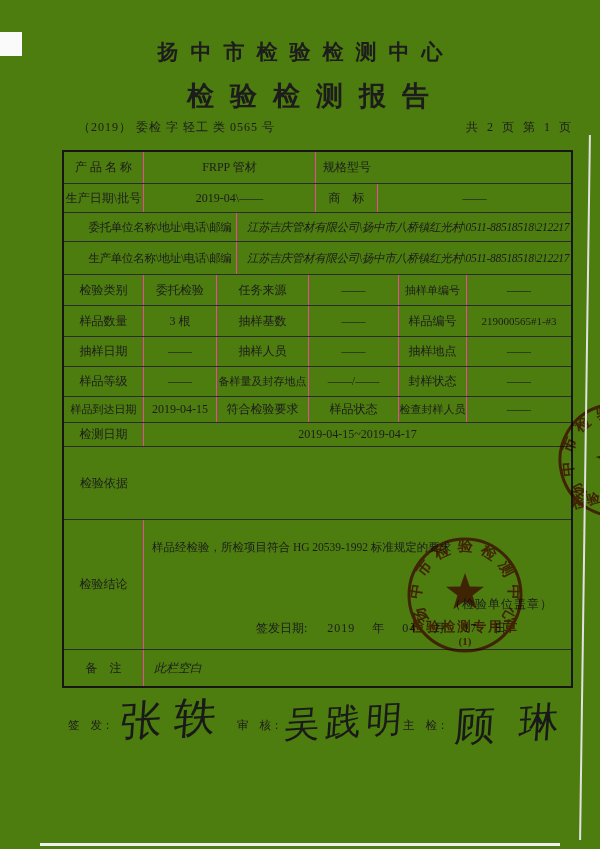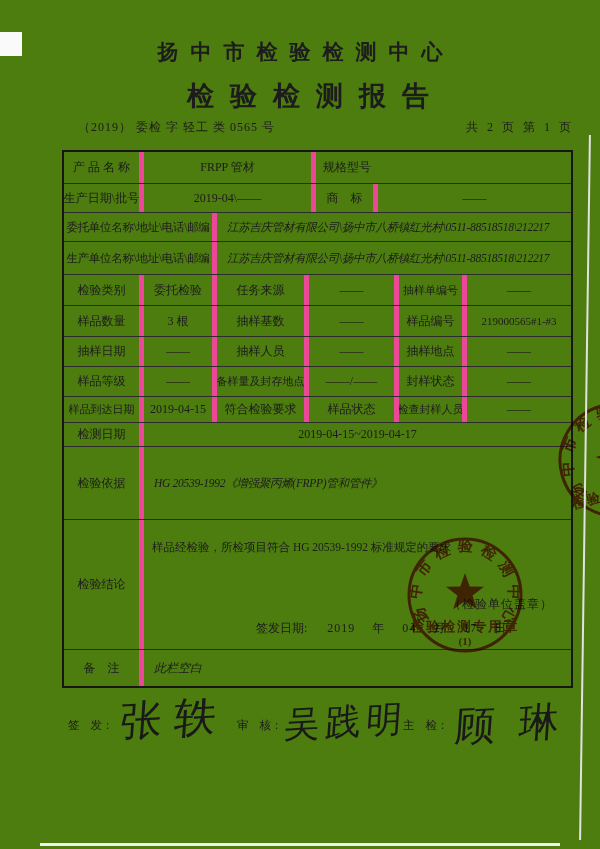--- a/index.html
+++ b/index.html
@@ -15,27 +15,27 @@
   .report-title{ position:absolute; top:78px;  left:0; width:100%; text-align:center;
                  font-size:27px; font-weight:bold; letter-spacing:16px; text-indent:16px;padding-left:16px; }
   .report-no   { position:absolute; top:119px; left:78px;  font-size:12px; letter-spacing:1px; }
   .page-info   { position:absolute; top:119px; left:466px; font-size:12px; letter-spacing:3px; }
   
   .table { position:absolute; top:150px; left:62px; width:511px;
            border:2.5px solid #161616; background:transparent; }
   .tr { display:grid; border-bottom:1px solid #2c2c2c; }
   .tr:last-child { border-bottom:none; }
   .cols-a { grid-template-columns:80px 172px 62px 1fr; }
-  .cols-b { grid-template-columns:153px 1fr; }
+  .cols-b { grid-template-columns:153px 1fr;padding-left:20px; }
   .cols-c { grid-template-columns:80px 73px 92px 90px 68px 1fr; }
   .cols-d { grid-template-columns:80px 1fr; }
   .h32{height:32px} .h29{height:29px} .h33{height:33px} .h31{height:31px}
   .h30{height:30px} .h26{height:26px} .h24{height:24px} .h73{height:73px}
   .h130{height:130px} .h36{height:36px}
-  .td { border-right:5px solid #ec4899; display:flex; align-items:center;
+  .td { border-right:1px solid #ec4899; display:flex; align-items:center;
         justify-content:center; font-size:12px; padding:0 3px; text-align:center;
         overflow:hidden; white-space:nowrap; }
   .td:last-child { border-right:none; }
   .sm  { font-size:11px; }
   .md  { font-size:11.5px; letter-spacing:-0.3px; }
   .lft { justify-content:flex-start; text-align:left; padding-left:10px;font-style:italic; }
   .concl { position:relative; display:block; }
   .concl-text { position:absolute; top:20px; left:8px; font-size:11.5px;text-align:center; }
   .seal-note  { position:absolute; top:76px; right:18px; font-size:12px; letter-spacing:1px; }
   .sign-date  { position:absolute; bottom:12px; left:112px; font-size:12px; }
@@ -141,21 +141,20 @@
       <div class="td">——</div>
     </div>
 
     <div class="tr cols-d h24">
       <div class="td">检测日期</div>
       <div class="td">2019-04-15~2019-04-17</div>
     </div>
 
     <div class="tr cols-d h73">
       <div class="td">检验依据</div>
-      <div class="td md lft">HG 20539-1992《增强聚丙烯(FRPP)管和管件》</div>
     </div>
 
     <div class="tr cols-d h130">
       <div class="td">检验结论</div>
       <div class="td concl">
         <div class="concl-text">样品经检验，所检项目符合 HG 20539-1992 标准规定的要求</div>
         <div class="seal-note">（检验单位盖章）</div>
         <div class="sign-date">
           <span>签发日期:</span><span class="dt">2019 年 04 月 17 日</span>
         </div>

